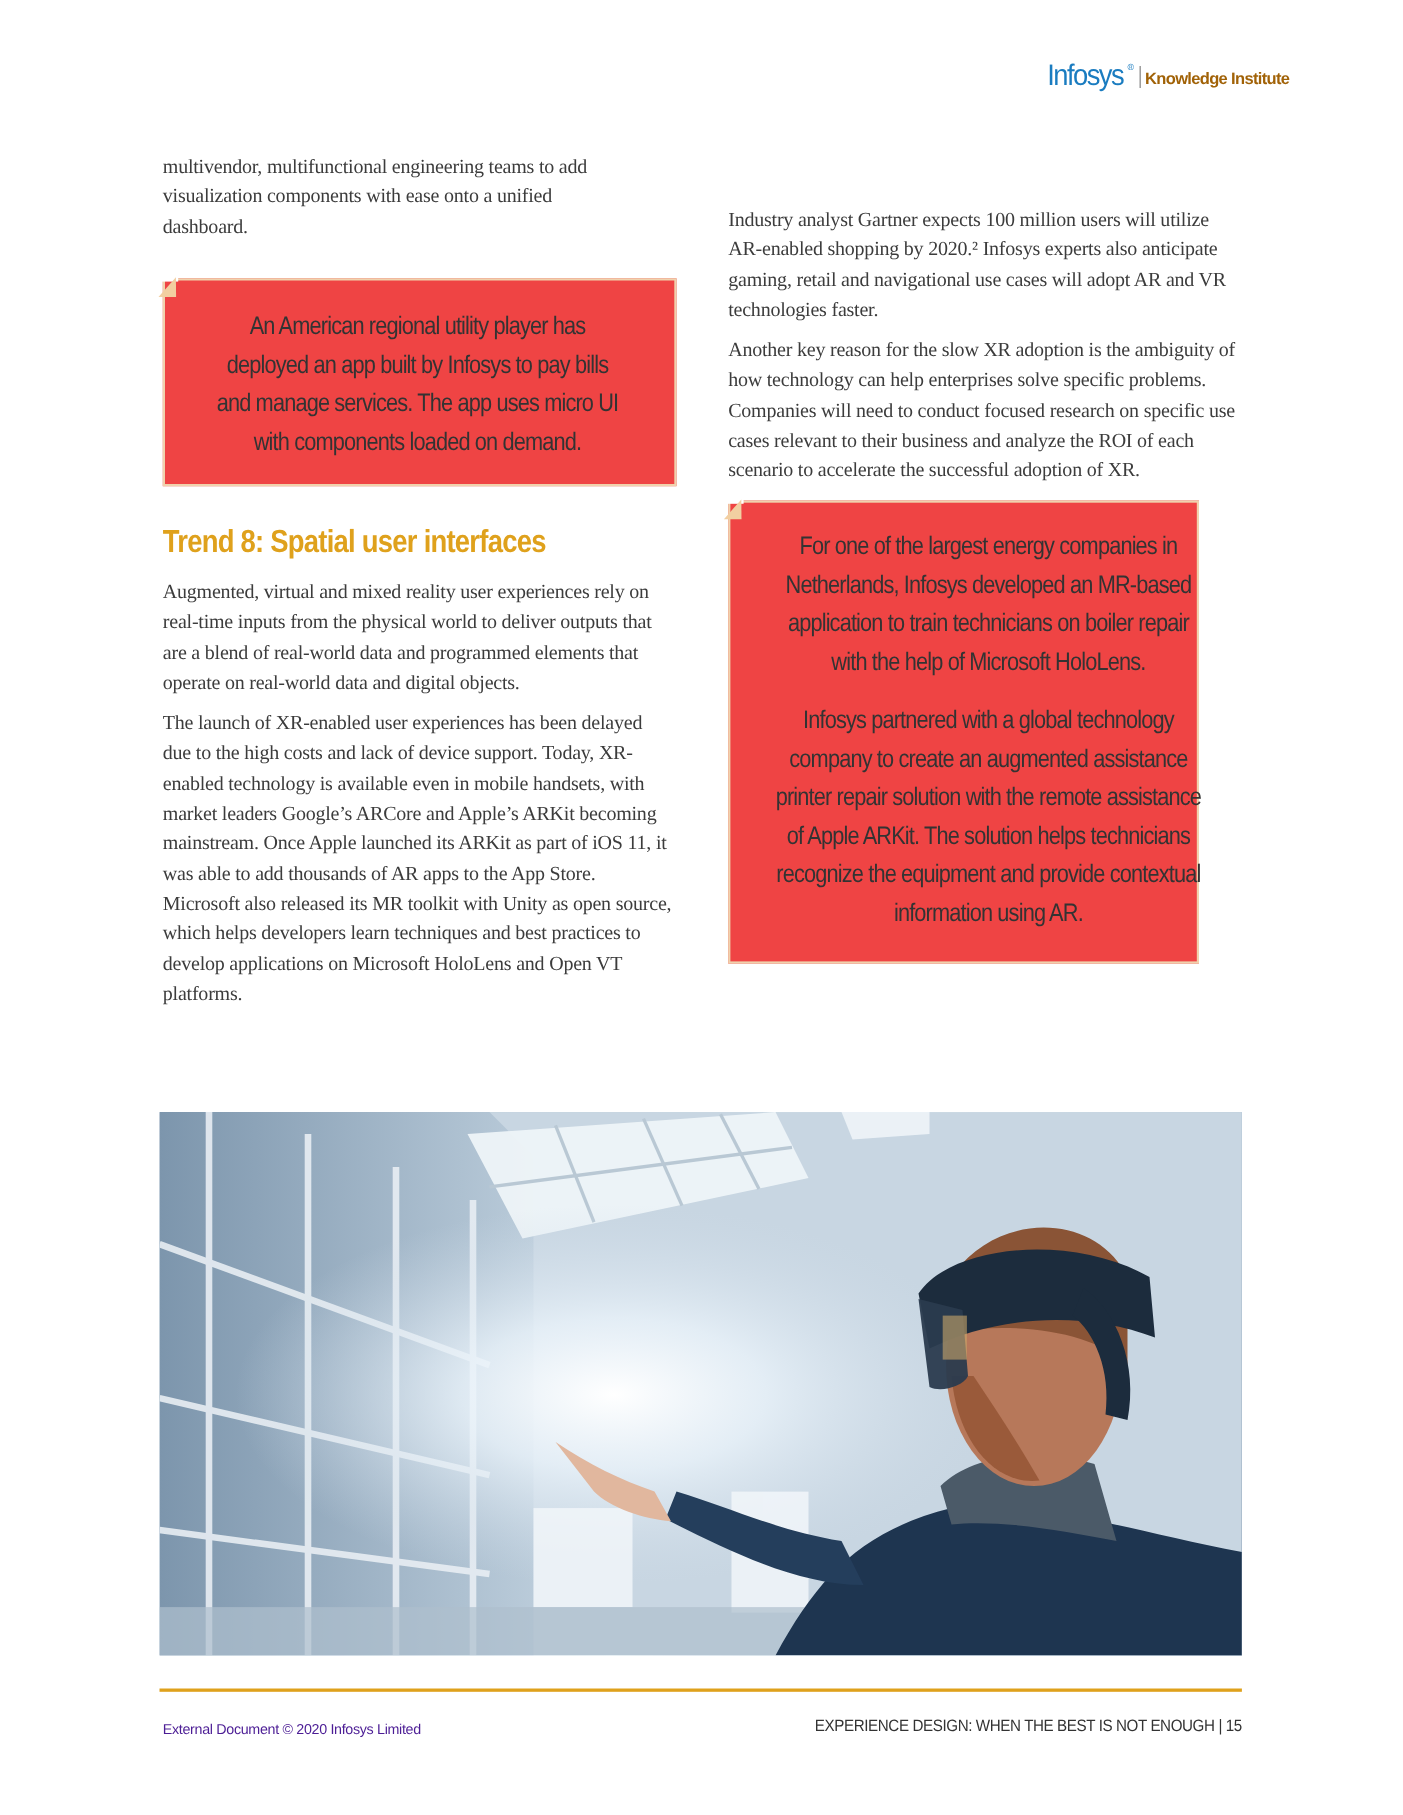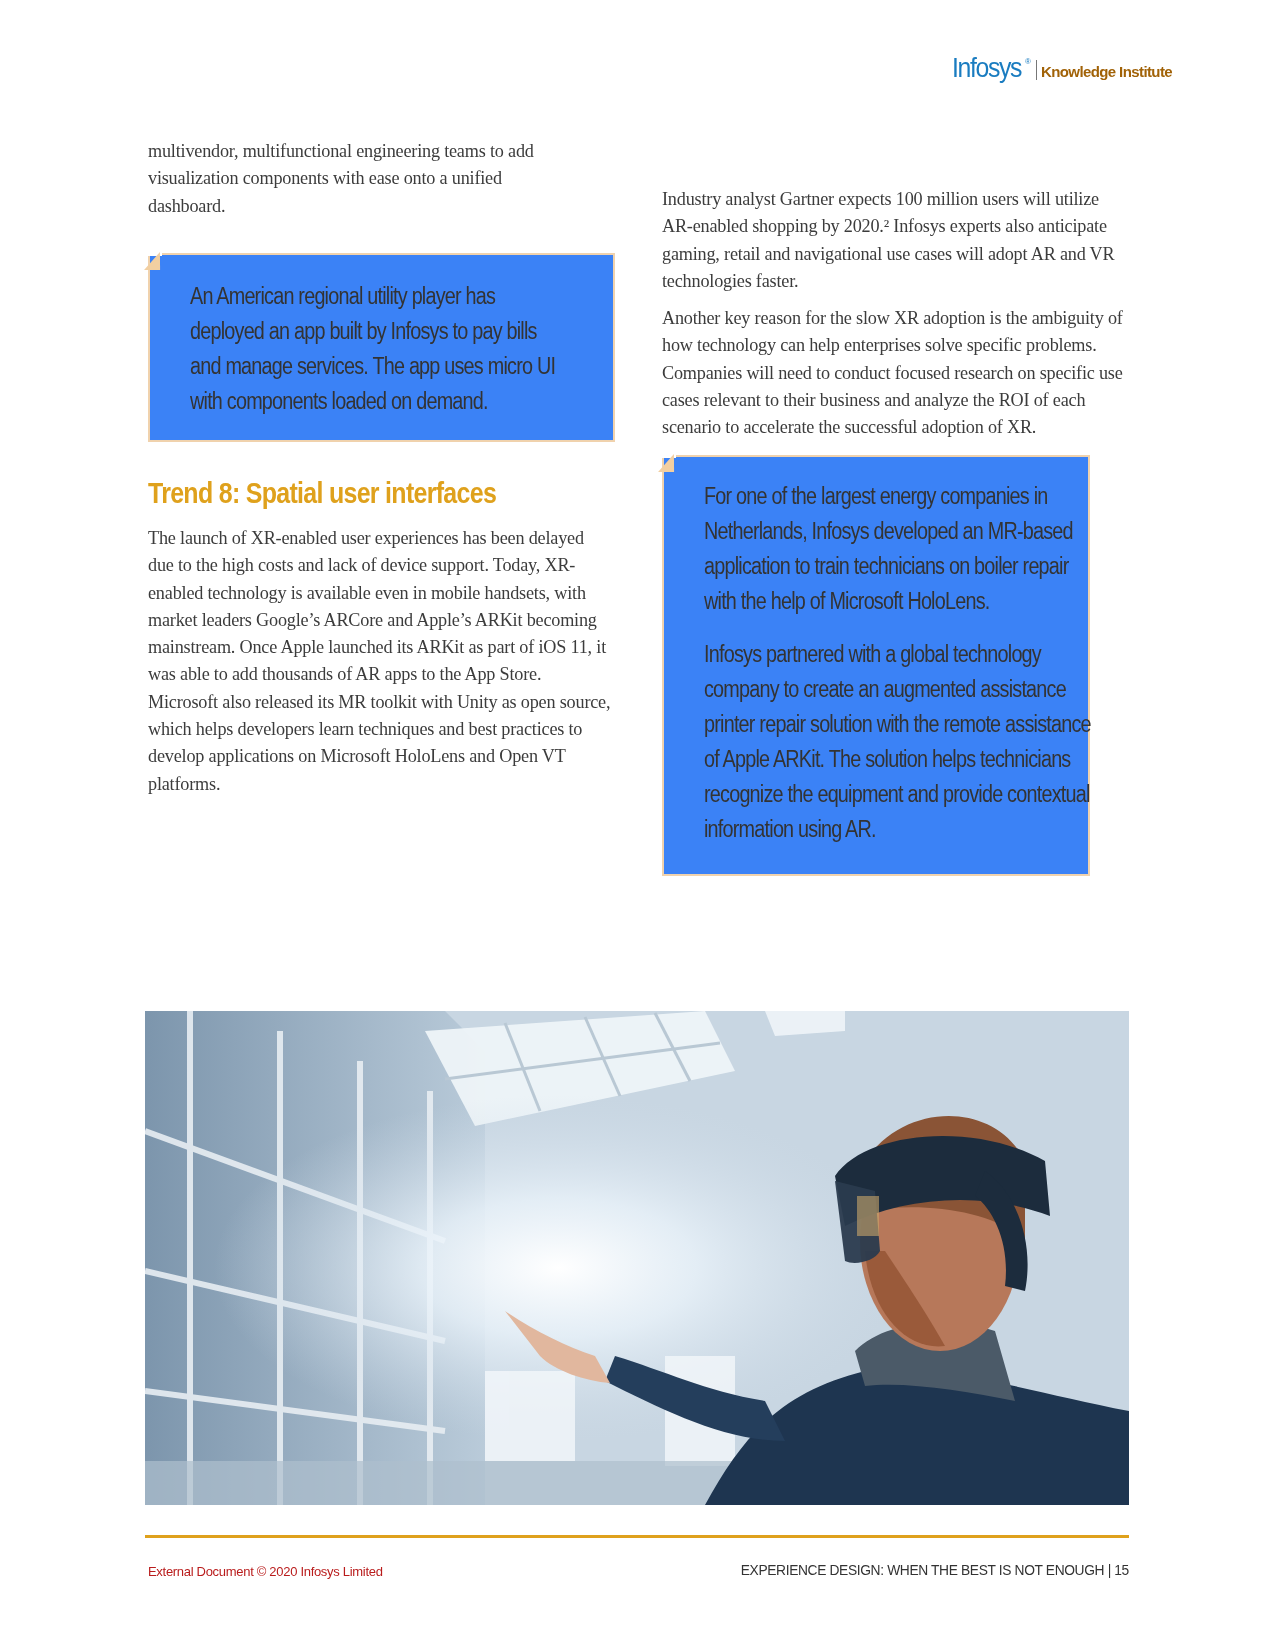--- a/index.html
+++ b/index.html
@@ -11,37 +11,37 @@
                  color: #1a7cc0; line-height: 27px; transform: scaleX(0.92); transform-origin: left bottom; }
   .logo .reg { font-size: 8px; color: #1a7cc0; position: relative; top: -16px; margin-left: -2px; }
   .logo .sep { width: 1px; height: 20px; background: #777; margin: 0 4px 2px 5px; }
   .logo .ki { font-size: 15px; font-weight: bold; color: #a16207; letter-spacing: -0.6px; line-height: 18px; margin-bottom: 1px; }
 
   .col { position: absolute; font-size: 18.2px; line-height: 27.3px; color: #3c3c3c; letter-spacing: -0.2px; }
   .col p { margin: 0 0 10px 0; font-family: Liberation Serif, serif; }
   .col-left { left: 148px; width: 470px; }
   .col-right { left: 662px; width: 470px; margin-top: 48px; }
 
-  .callout { position: absolute; border: 2.5px solid #f0d2ad; background: #3b82f6; box-sizing: border-box; }
+  .callout { position: absolute; border: 2.5px solid #f0d2ad; background: #ef4444; box-sizing: border-box; text-align: center; }
   .callout .fold { position: absolute; left: -3px; top: -3px; width: 0; height: 0;
                    border-bottom: 18px solid #f2cfa1; border-left: 10px solid transparent;
                    border-right: 6px solid transparent; transform: skewX(-18deg); }
   .callout .fold-cover { position: absolute; left: -4px; top: -4px; width: 16px; height: 5px; background: #fff; }
   .callout p { margin: 0; font-family: "Liberation Sans", sans-serif; font-size: 23px; line-height: 35px;
                color: #333; letter-spacing: -0.9px; transform: scaleX(0.86); transform-origin: left top; width: 116%; }
   .callout p + p { margin-top: 18px; }
 
   .heading { position: absolute; left: 148px; top: 477px; font-size: 29px; font-weight: bold;
              color: #dfa11c; letter-spacing: -0.8px; transform: scaleX(0.86); transform-origin: left top; white-space: nowrap; }
 
   .photo { position: absolute; left: 145px; top: 1011px; width: 984px; height: 494px; overflow: hidden;
            background: linear-gradient(120deg, #8fa5b8 0%, #c3d3e0 35%, #e9f1f7 55%, #a9c0d1 75%, #3b5a7a 100%); }
 
   .rule { position: absolute; left: 145px; top: 1535px; width: 984px; height: 3px; background: #dfa11c; }
-  .footer-left { position: absolute; left: 148px; top: 1564px; font-size: 13px; color: #b91c1c; letter-spacing: -0.3px; }
+  .footer-left { position: absolute; left: 148px; top: 1564px; font-size: 13px; color: #4c1d95; letter-spacing: -0.3px; }
   .footer-right { position: absolute; right: 146px; top: 1561px; font-size: 15px; color: #333; letter-spacing: -0.4px;
                   transform: scaleX(0.92); transform-origin: right top; white-space: nowrap; }
 </style>
 </head>
 <body>
 
 <div class="logo">
   <span class="brand">Infosys</span>
   <span class="reg">®</span>
   <span class="sep"></span>
@@ -56,20 +56,21 @@
   <span class="fold-cover"></span>
   <span class="fold"></span>
   <div style="position:absolute; left:40px; top:24px; width:380px;">
     <p>An American regional utility player has deployed an app built by Infosys to pay bills and manage services. The app uses micro UI with components loaded on demand.</p>
   </div>
 </div>
 
 <div class="heading">Trend 8: Spatial user interfaces</div>
 
 <div class="col col-left" style="top:525px;">
+  <p>Augmented, virtual and mixed reality user experiences rely on real-time inputs from the physical world to deliver outputs that are a blend of real-world data and programmed elements that operate on real-world data and digital objects.</p>
   <p style="width:465px;">The launch of XR-enabled user experiences has been delayed due to the high costs and lack of device support. Today, XR-enabled technology is available even in mobile handsets, with market leaders Google’s ARCore and Apple’s ARKit becoming mainstream. Once Apple launched its ARKit as part of iOS 11, it was able to add thousands of AR apps to the App Store. Microsoft also released its MR toolkit with Unity as open source, which helps developers learn techniques and best practices to develop applications on Microsoft HoloLens and Open VT platforms.</p>
 </div>
 
 <div class="col col-right" style="top:138px;">
   <p>Industry analyst Gartner expects 100 million users will utilize AR-enabled shopping by 2020.² Infosys experts also anticipate gaming, retail and navigational use cases will adopt AR and VR technologies faster.</p>
   <p>Another key reason for the slow XR adoption is the ambiguity of how technology can help enterprises solve specific problems. Companies will need to conduct focused research on specific use cases relevant to their business and analyze the ROI of each scenario to accelerate the successful adoption of XR.</p>
 </div>
 
 <div class="callout" style="left:662px; top:455px; width:428px; height:421px;">
   <span class="fold-cover"></span>

